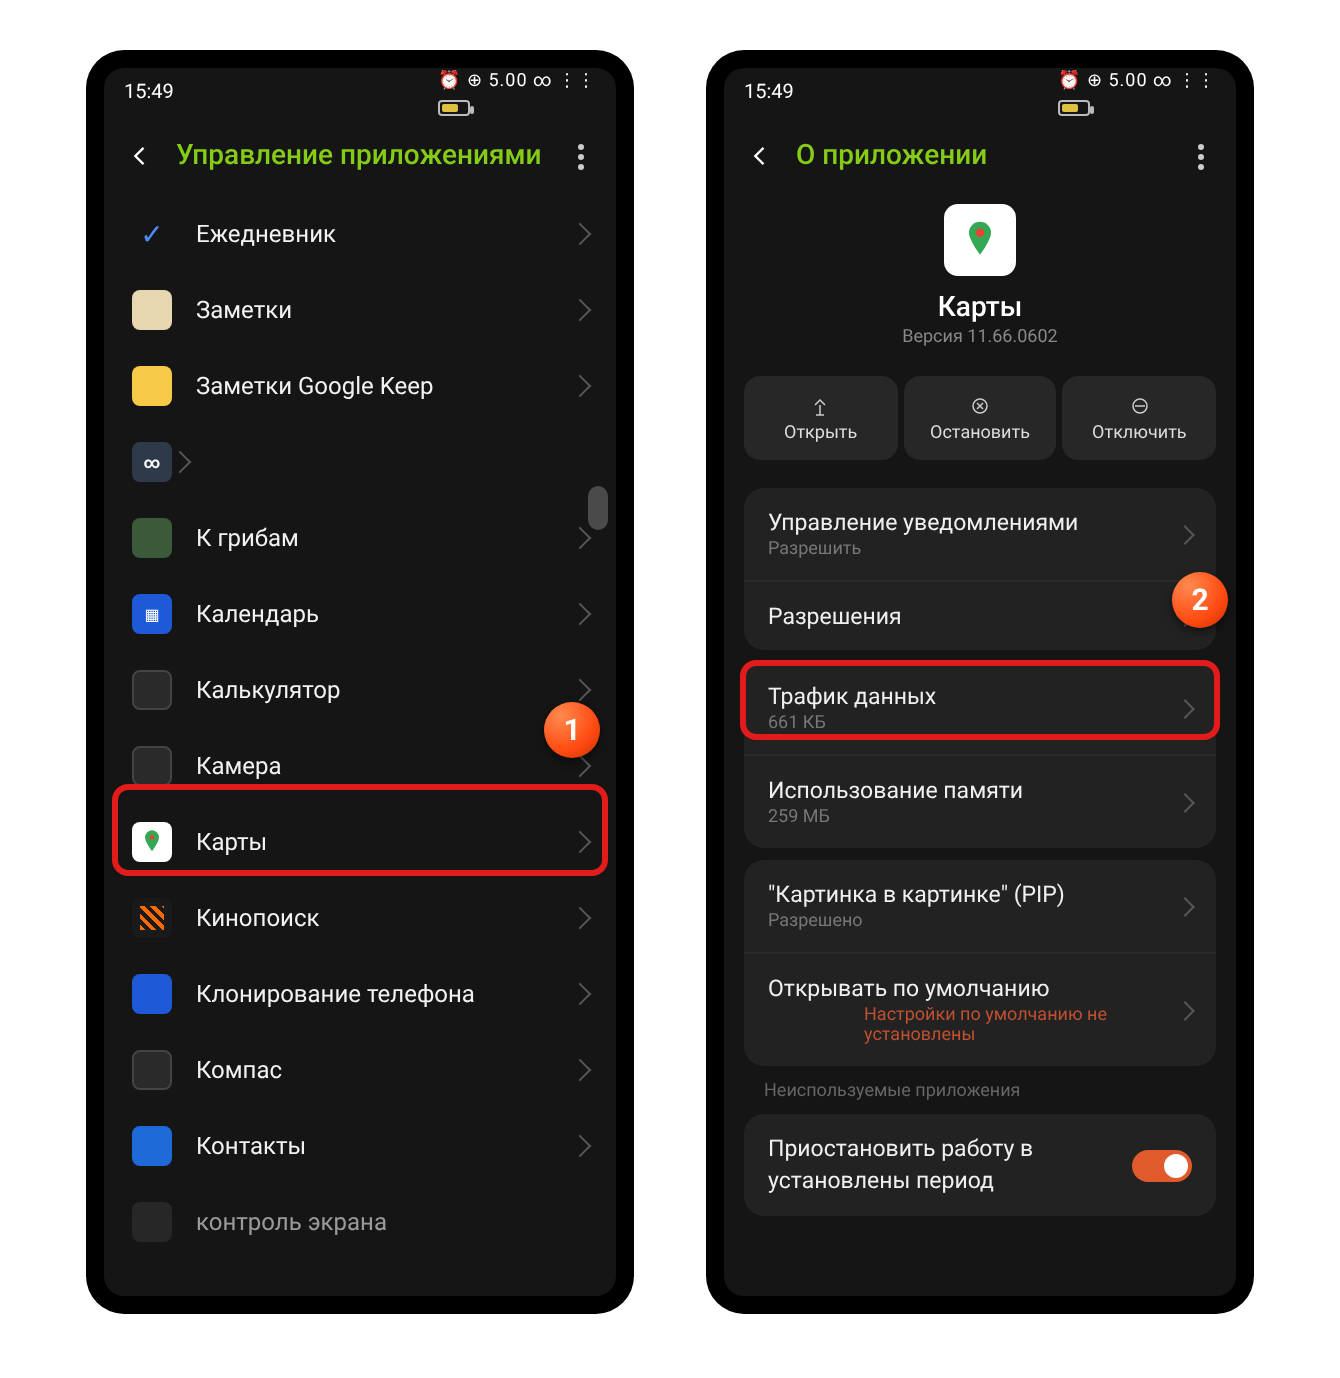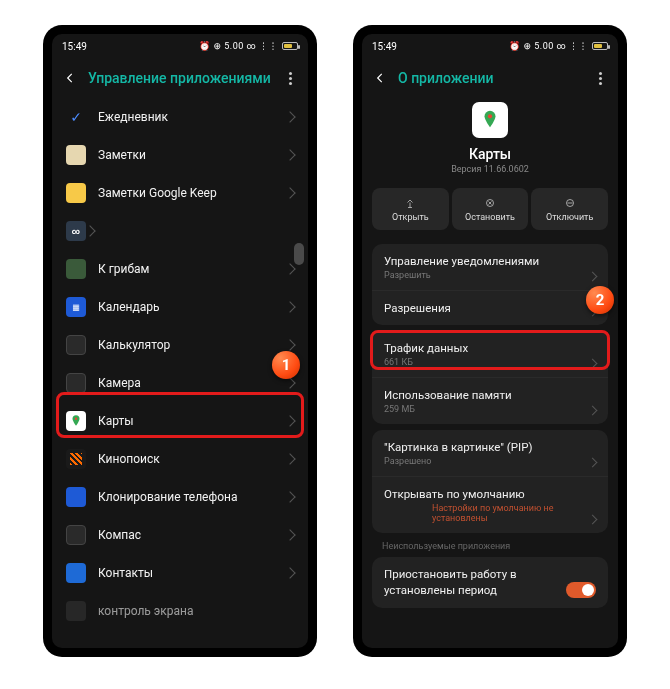--- a/index.html
+++ b/index.html
@@ -43,21 +43,22 @@
     justify-content: space-between;
     align-items: center;
     height: 24px;
     padding: 0 10px;
     font-size: 10px;
     color: #fff;
   }
   .statusbar .right-icons {
     display: flex;
     gap: 4px;
-    align-items: center;
+    align-items: flex-start;
+    flex-direction: column;
   }
   .status-ico {
     font-size: 9px;
     letter-spacing: 0.5px;
   }
   .battery {
     width: 16px; height: 8px;
     border: 1px solid #bbb;
     border-radius: 2px;
     position: relative;
@@ -76,21 +77,21 @@
     width: 55%;
     background: #e0c040;
     border-radius: 1px;
   }
   
   .header {
     display: flex;
     align-items: center;
     height: 40px;
     padding: 0 10px;
-    color: #14b8a6;
+    color: #84cc16;
   }
   .back-arrow {
     width: 16px; height: 16px;
     display: flex; align-items: center; justify-content: center;
   }
   .back-arrow svg { width: 14px; height: 14px; stroke: #fff; stroke-width: 2; fill: none; }
   .header-title {
     flex: 1;
     padding-left: 10px;
     font-size: 14px;
@@ -218,21 +219,21 @@
 
   .section {
     background: #222;
     border-radius: 10px;
     margin: 6px 10px;
     overflow: hidden;
   }
   .srow {
     padding: 10px 12px;
     display: flex;
-    align-items: flex-end;
+    align-items: center;
     position: relative;
   }
   .srow + .srow { border-top: 1px solid rgba(255,255,255,0.04); }
   .srow-body { flex: 1; }
   .srow-title {
     font-size: 11.5px;
     color: #f0f0f0;
   }
   .srow-sub {
     font-size: 9px;

